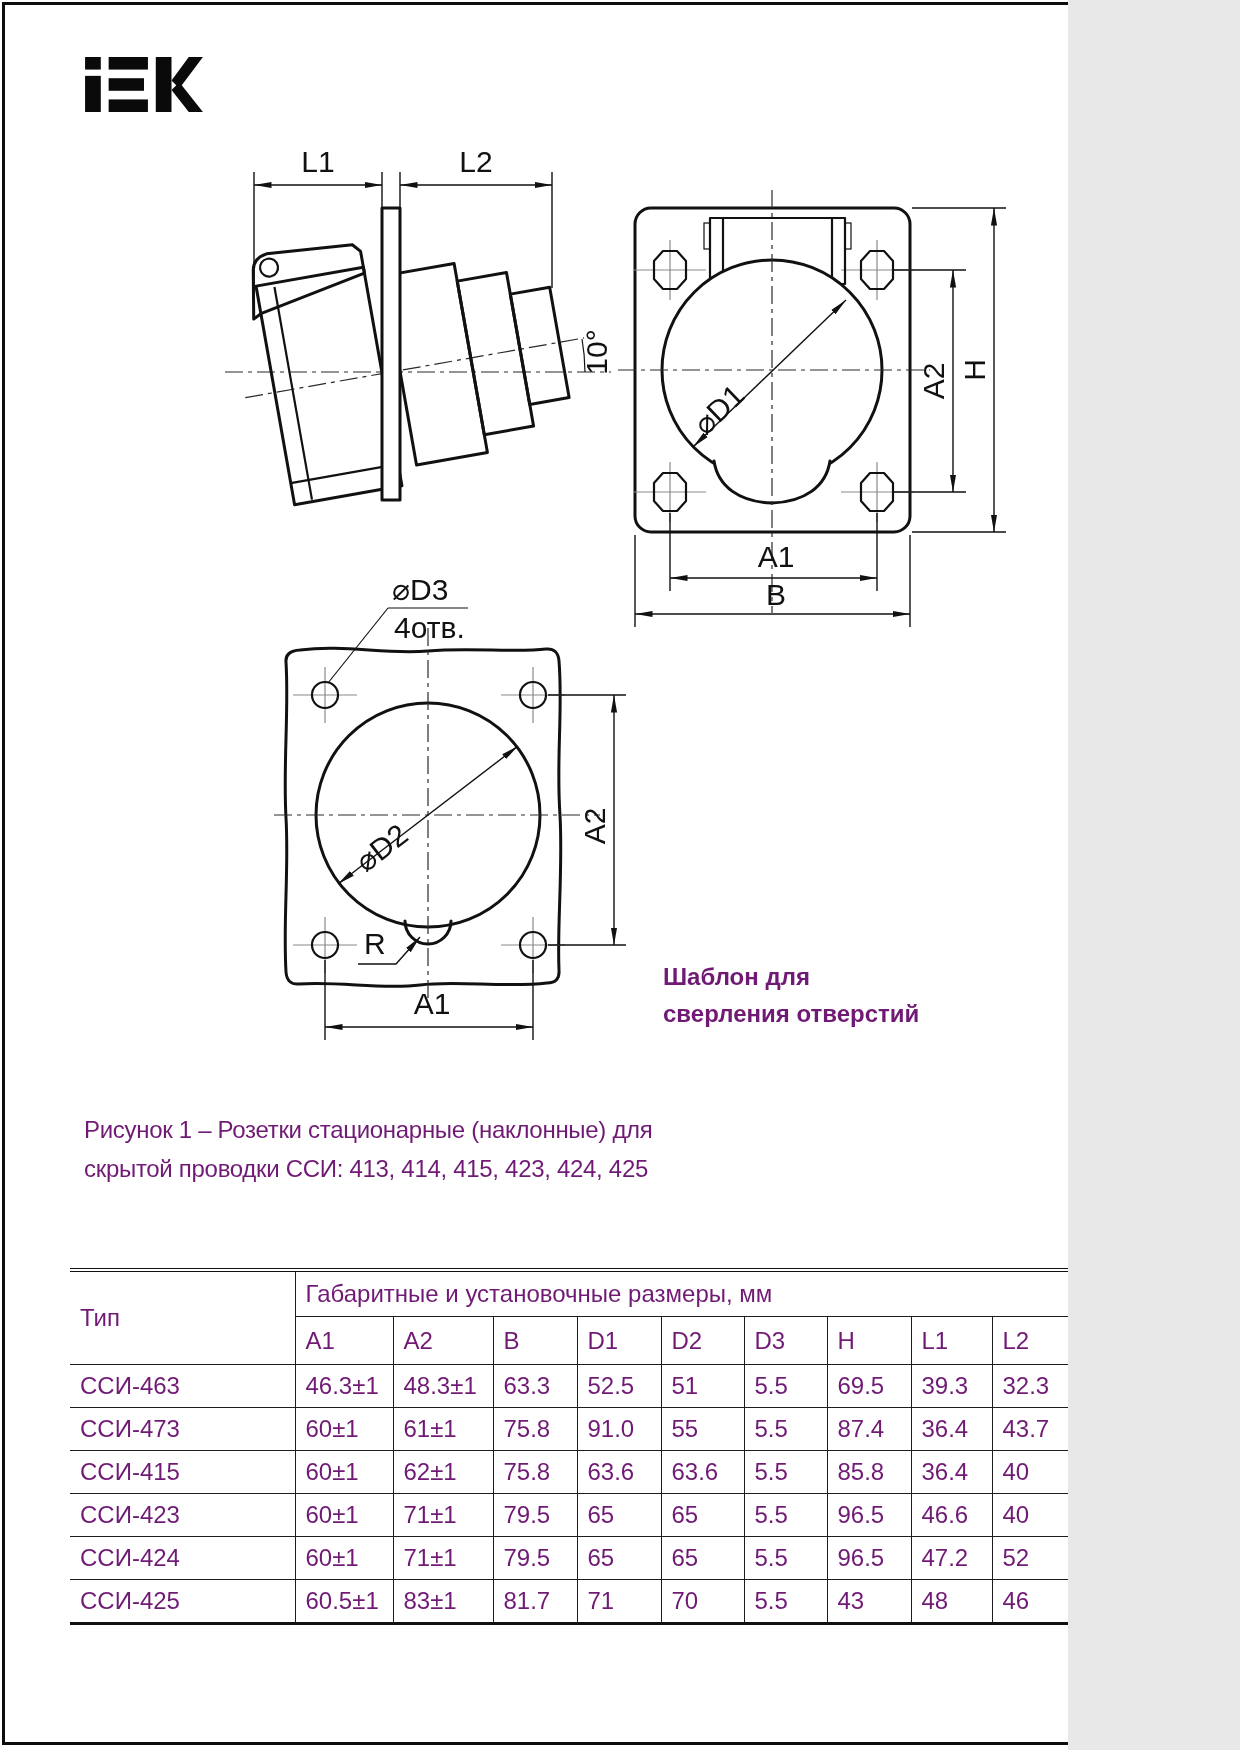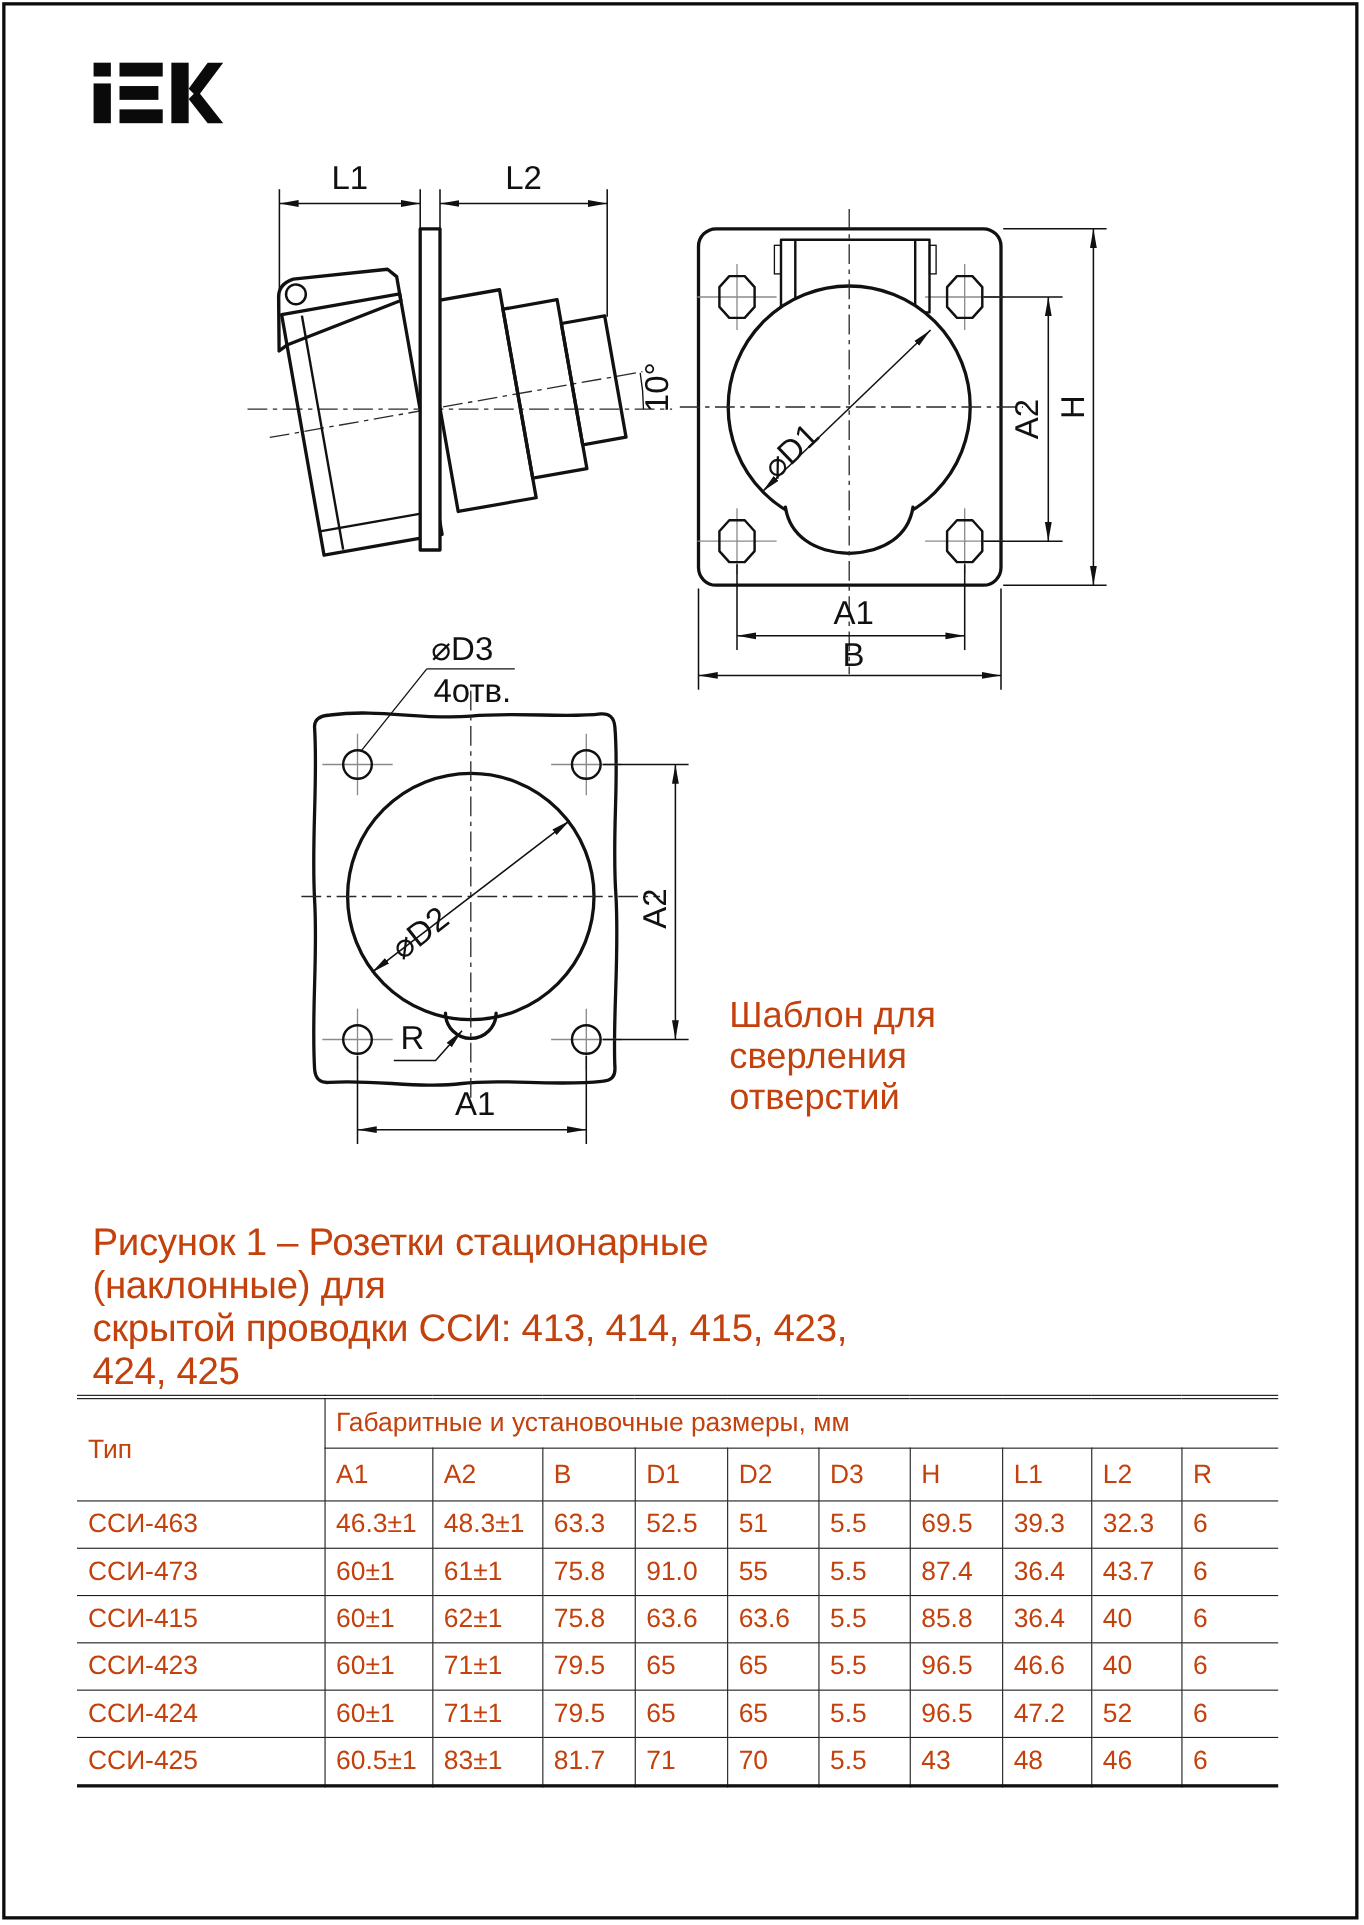--- a/index.html
+++ b/index.html
@@ -1,39 +1,39 @@
 <!DOCTYPE html>
 <html><head>
 <meta charset="utf-8">
 <style>
   html,body{margin:0;padding:0;background:#e8e8e8;}
-  .page{position:relative;width:1240px;height:1750px;background:#ffffff;overflow:hidden;
-        font-family:"Liberation Sans","DejaVu Sans",sans-serif;color:#c2410c;}
+  .page{position:relative;width:1068px;height:1750px;background:#ffffff;overflow:hidden;
+        font-family:"Liberation Sans","DejaVu Sans",sans-serif;color:#701a75;}
   .frame{position:absolute;left:2px;top:2px;width:1233px;height:1743px;
          border:3px solid #0d0d0d;box-sizing:border-box;pointer-events:none;}
   svg{position:absolute;overflow:visible;}
   .logo{left:85px;top:57px;width:118px;height:55px;}
   .side-view{left:215px;top:128px;width:410px;height:400px;}
   .front-view{left:600px;top:165px;width:420px;height:470px;}
   .template-view{left:270px;top:560px;width:370px;height:490px;}
 
   
   .ol{stroke:#111;stroke-width:3;fill:none;stroke-linejoin:round;stroke-linecap:round;}
   .ol2{stroke:#111;stroke-width:2.2;fill:none;stroke-linejoin:round;}
   .dim{stroke:#111;stroke-width:1.4;fill:none;}
   .thin{stroke:#111;stroke-width:1.2;fill:none;}
   .cl{stroke:#2a2a2a;stroke-width:1.2;stroke-dasharray:18 5 4 5;fill:none;}
   .cross{stroke:#8a8a8a;stroke-width:1.2;}
   .wfill{fill:#fff;}
   svg text{font-family:"Liberation Sans","DejaVu Sans",sans-serif;font-size:30px;fill:#111;}
 
-  .template-note{position:absolute;left:663px;top:904px;width:320px;
-                 font-size:33px;line-height:37px;}
+  .template-note{position:absolute;left:663px;top:958px;width:320px;
+                 font-size:24px;line-height:37px;font-weight:bold;}
   .figure-caption{position:absolute;left:84px;top:1110px;width:700px;
-                  font-size:35px;line-height:39px;letter-spacing:-0.3px;}
+                  font-size:24px;line-height:39px;letter-spacing:-0.3px;}
 
   table.dims{position:absolute;left:70px;top:1268px;width:1092px;
              border-collapse:collapse;table-layout:fixed;font-size:24px;
              border-top:4px double #111;border-bottom:3px solid #111;}
   table.dims th,table.dims td{border:1px solid #1c1c1c;font-weight:normal;
              text-align:left;padding:2px 4px 2px 10px;vertical-align:middle;
              overflow:hidden;white-space:nowrap;}
   table.dims tr>*:first-child{border-left:none;}
   table.dims tr>*:last-child{border-right:none;}
   table.dims thead tr.h1>*{height:40px;}

